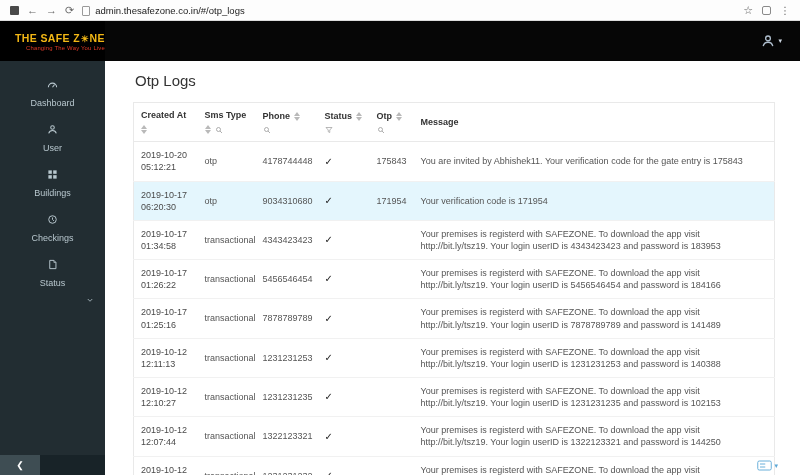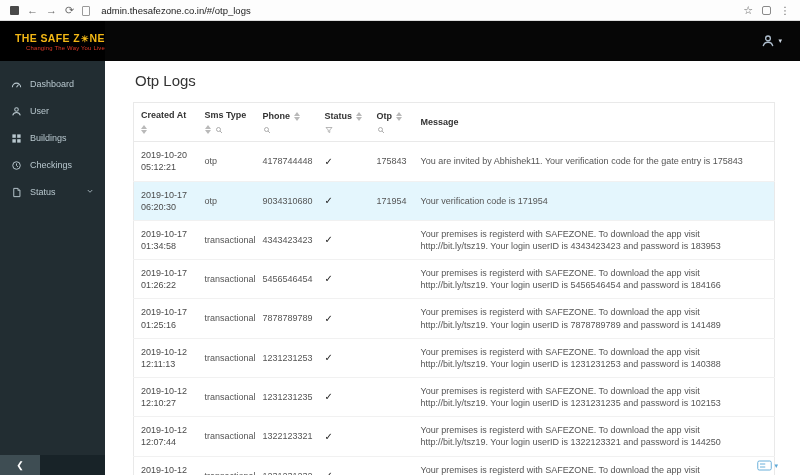--- a/index.html
+++ b/index.html
@@ -4,21 +4,21 @@
 <style>
   * { box-sizing: border-box; margin: 0; padding: 0; }
   html,body { width: 800px; height: 475px; overflow: hidden; background: #fff;
     font-family: "Liberation Sans", sans-serif; }
 
   
   .browser { height: 21px; display: flex; align-items: center; gap: 8px;
     padding: 0 10px; background: #fdfdfd; border-bottom: 1px solid #dcdcdc; }
   .b-square { width: 9px; height: 9px; background: #4a4a4a; border-radius: 1px; flex: none; }
   .nav-ic { font-size: 11px; color: #666; line-height: 1; cursor: pointer; }
-  .url-box { flex: 1; display: flex; align-items: flex-end; gap: 11px; min-width: 0; }
+  .url-box { flex: 1; display: flex; align-items: flex-end; gap: 5px; min-width: 0; }
   .doc-ic { width: 8px; height: 10px; border: 1px solid #9a9a9a; border-radius: 1px; flex: none; }
   .url-text { font-size: 9.5px; color: #222; white-space: nowrap; overflow: hidden; }
   .b-right { display: flex; align-items: center; gap: 9px; color: #666; }
   .star { font-size: 11px; }
   .avatar-dot { width: 9px; height: 9px; border: 1px solid #8a8a8a; border-radius: 2px; }
   .kebab { font-size: 10px; letter-spacing: 0; }
 
   
   .app-header { height: 40px; background: #060606; display: flex; align-items: center; }
   .logo { width: 105px; height: 40px; background: #000; display: flex; flex-direction: column;
@@ -30,22 +30,22 @@
   .hdr-right { margin-left: auto; padding-right: 18px; display: flex; align-items: center;
     gap: 3px; color: #aebdcc; cursor: pointer; }
   .hdr-caret { font-size: 7px; color: #cfd8e3; }
 
   
   .app-body { display: flex; height: 414px; }
 
   
   .sidebar { width: 105px; background: #222d32; display: flex; flex-direction: column; flex: none; }
   .side-list { flex: 1; padding-top: 10px; }
-  .side-item { display: flex; gap: 8px; padding: 8px 11px;
-    color: #b8c7ce; font-size: 9px; cursor: pointer; }
+  .side-item { display: flex; align-items: center; gap: 8px; padding: 8px 11px;
+    color: #b8c7ce; font-size: 9px; cursor: pointer; flex-direction: column; }
   .side-item svg { flex: none; }
   .chev { margin-left: auto; }
   .side-footer { height: 20px; background: #182328; display: flex; }
   .collapse-btn { width: 40px; background: #3e4d53; color: #fff; display: flex;
     align-items: center; justify-content: center; font-size: 9px; cursor: pointer; }
 
   
   .main { flex: 1; padding: 8px 25px 0 28px; position: relative; background: #fff; min-width: 0; }
   .page-title { font-size: 15px; color: #333; font-weight: 500; margin: 3px 0 13px 2px; }
 

